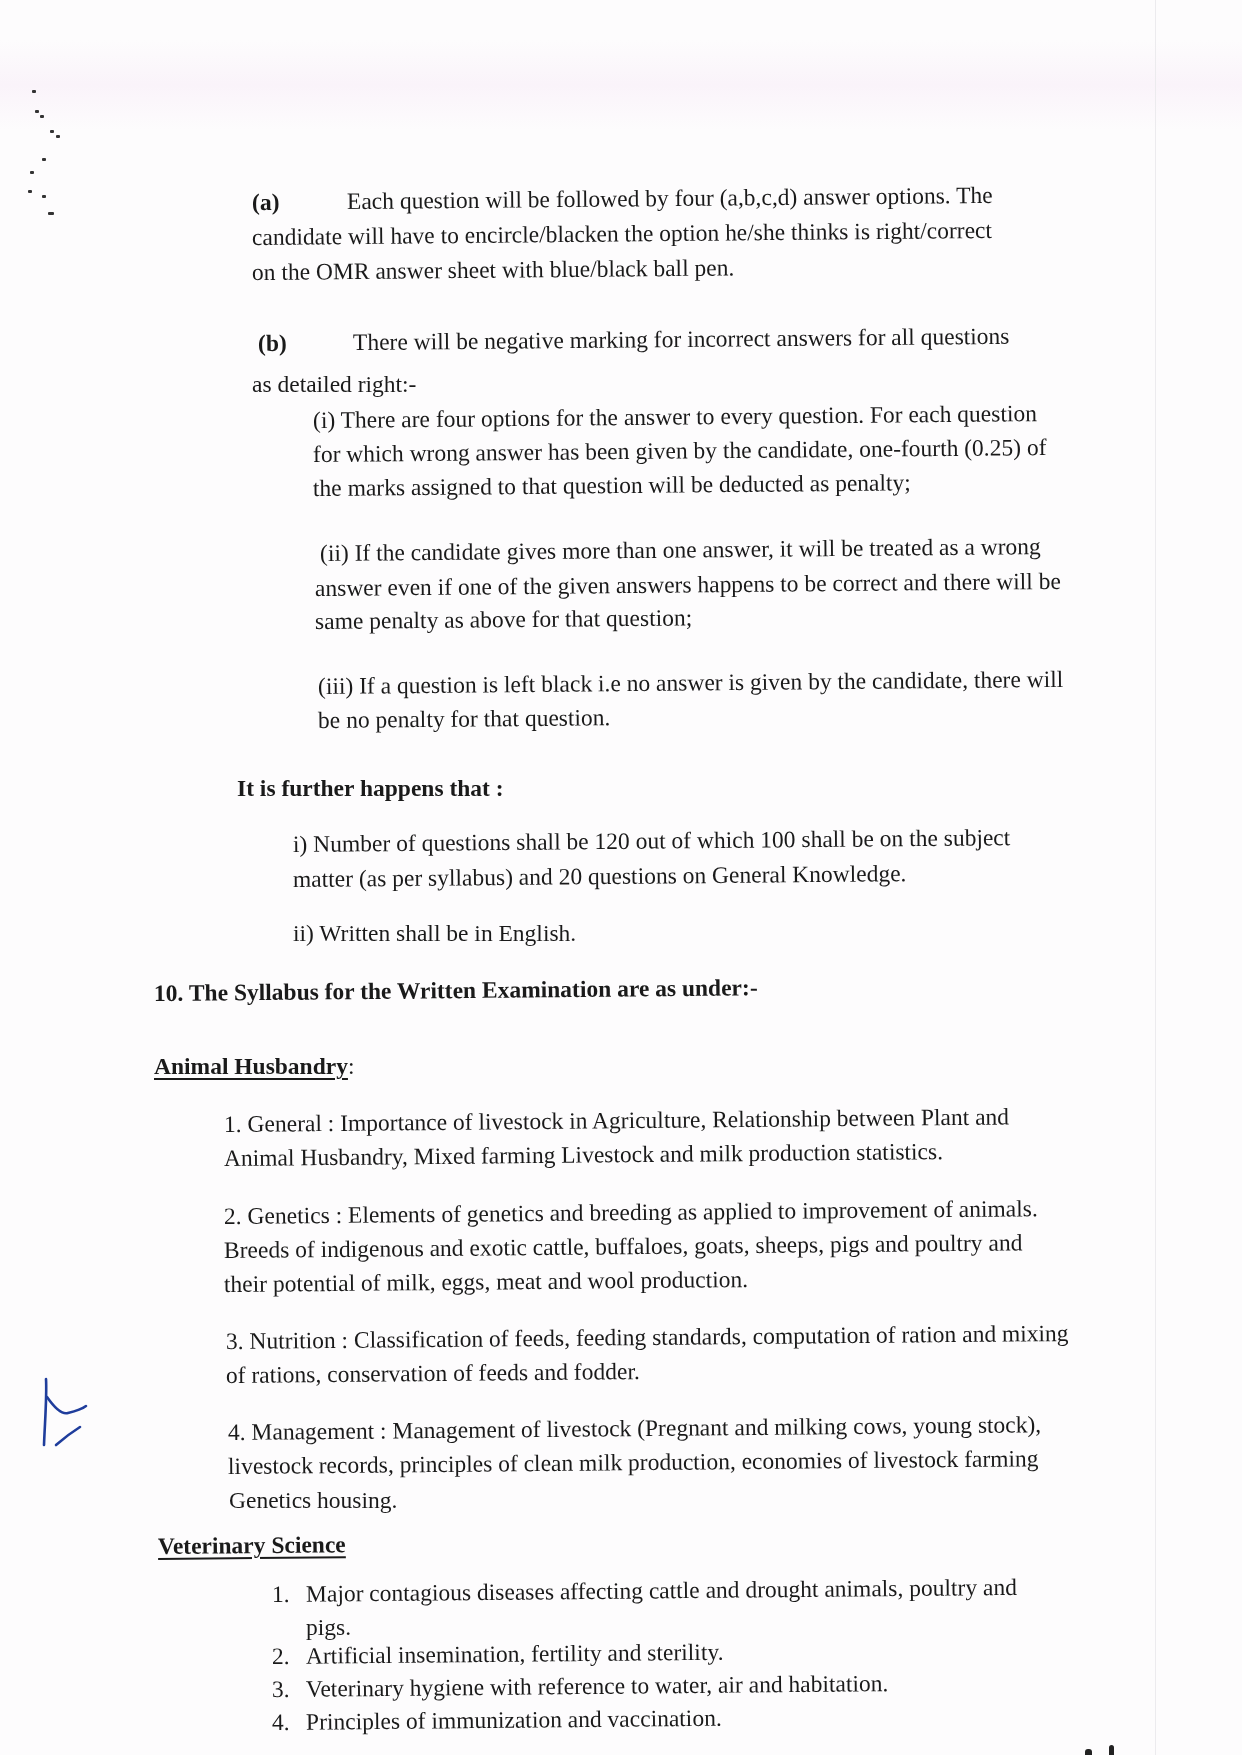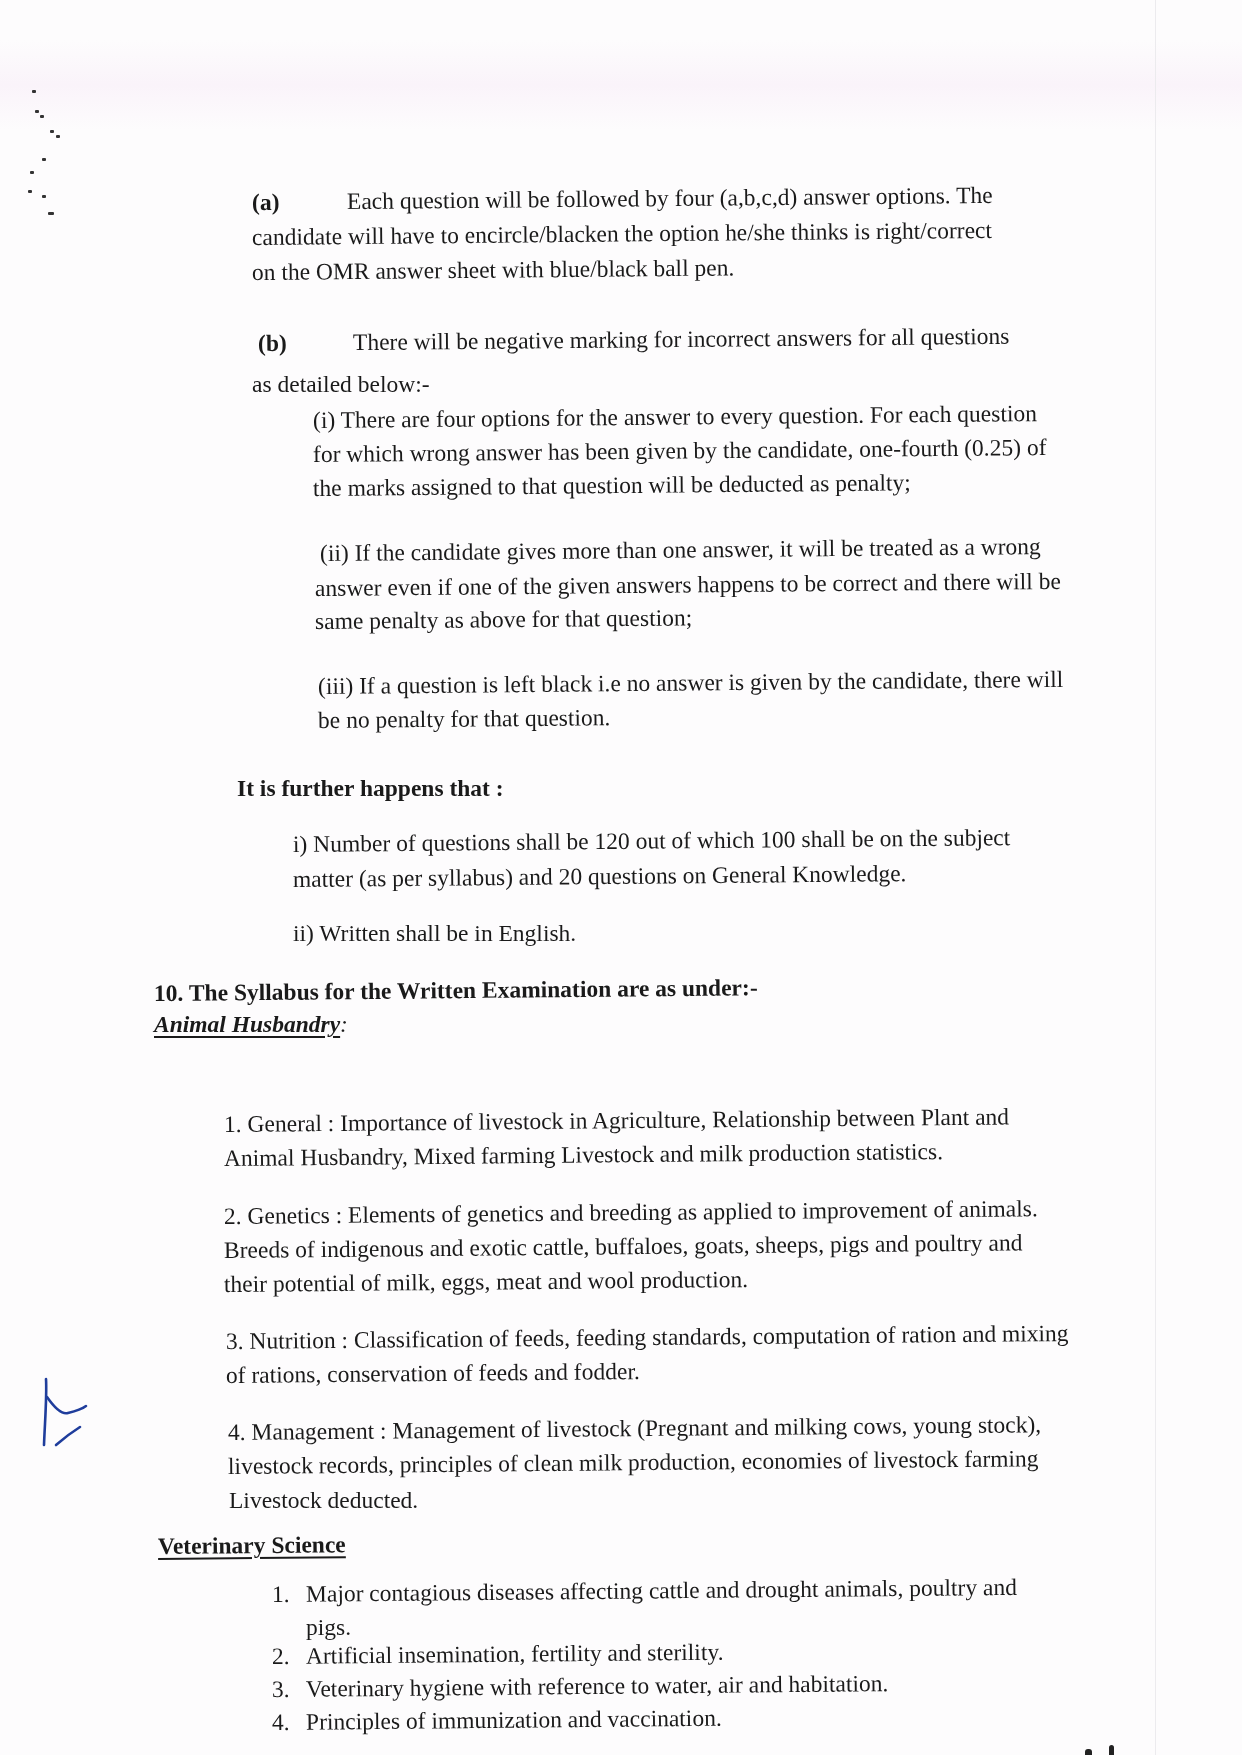--- a/index.html
+++ b/index.html
@@ -105,21 +105,21 @@
     <span class="label-tab">(a)</span><span>Each question will be followed by four (a,b,c,d) answer options. The</span>
   </div>
   <div class="line rot1" style="left:252px;top:224px;">candidate will have to encircle/blacken the option he/she thinks is right/correct</div>
   <div class="line rot1" style="left:252px;top:259px;">on the OMR answer sheet with blue/black ball pen.</div>
 </div>
 
 <div>
   <div class="line rot1" style="left:258px;top:330px;">
     <span class="label-tab-b">(b)</span><span>There will be negative marking for incorrect answers for all   questions</span>
   </div>
-  <div class="line" style="left:252px;top:371px;">as detailed below:-</div>
+  <div class="line" style="left:252px;top:371px;">as detailed right:-</div>
 
   <div>
     <div class="line rot1" style="left:313px;top:407px;">(i)  There are four options for the answer to every question. For each question</div>
     <div class="line rot1" style="left:313px;top:441px;">for which wrong answer has been given by the candidate, one-fourth (0.25) of</div>
     <div class="line rot1" style="left:313px;top:475px;">the marks assigned to that question will be deducted as penalty;</div>
   </div>
 
   <div>
     <div class="line rot1" style="left:320px;top:540px;">(ii) If the candidate gives more than one answer, it will be treated as a wrong</div>
     <div class="line rot1" style="left:315px;top:575px;">answer even if one of the given answers happens to be correct and there will be</div>
@@ -135,37 +135,37 @@
 <div>
   <div class="line bold" style="left:237px;top:775px;">It is further happens that :</div>
   <div class="line rot1" style="left:293px;top:831px;">i)   Number of questions shall be 120 out of which 100 shall be on the subject</div>
   <div class="line rot1" style="left:293px;top:866px;">matter (as per syllabus) and 20 questions on General Knowledge.</div>
   <div class="line" style="left:293px;top:920px;">ii) Written shall be in English.</div>
 </div>
 
 <div class="line bold rot1" style="left:154px;top:980px;">10. The Syllabus  for the Written Examination are as under:-</div>
 
 <div>
-  <div class="line" style="left:154px;top:1011px;font-style:italic;">
+  <div class="line" style="left:154px;top:1053px;">
     <span class="heading-u">Animal Husbandry</span><span>:</span>
   </div>
 
   <div class="line rot1" style="left:224px;top:1111px;">1. General : Importance of livestock in Agriculture, Relationship between Plant and</div>
   <div class="line rot1" style="left:224px;top:1145px;">Animal Husbandry, Mixed farming Livestock and milk production statistics.</div>
 
   <div class="line rot1" style="left:224px;top:1203px;">2. Genetics : Elements of genetics and breeding as applied to improvement of animals.</div>
   <div class="line rot1" style="left:224px;top:1237px;">Breeds of indigenous and exotic cattle, buffaloes, goats, sheeps, pigs and poultry and</div>
   <div class="line rot1" style="left:224px;top:1271px;">their potential of milk, eggs, meat and wool production.</div>
 
   <div class="line rot1" style="left:226px;top:1328px;">3. Nutrition : Classification of feeds, feeding standards, computation of ration and mixing</div>
   <div class="line rot1" style="left:226px;top:1362px;">of rations, conservation of feeds and fodder.</div>
 
   <div class="line rot1" style="left:228px;top:1419px;">4. Management : Management of livestock (Pregnant and milking cows, young stock),</div>
   <div class="line rot1" style="left:228px;top:1453px;">livestock records, principles of  clean milk production, economies of livestock farming</div>
-  <div class="line" style="left:229px;top:1487px;">Livestock deducted.</div>
+  <div class="line" style="left:229px;top:1487px;">Genetics housing.</div>
 </div>
 
 <div class="vet-list">
   <div class="line heading-u rot1" style="left:158px;top:1533px;">Veterinary Science</div>
 
   <div class="line rot1" style="left:272px;top:1581px;">
     <span class="num">1.</span><span>Major contagious diseases affecting cattle and drought animals, poultry and</span>
   </div>
   <div class="line" style="left:306px;top:1614px;">pigs.</div>
 

